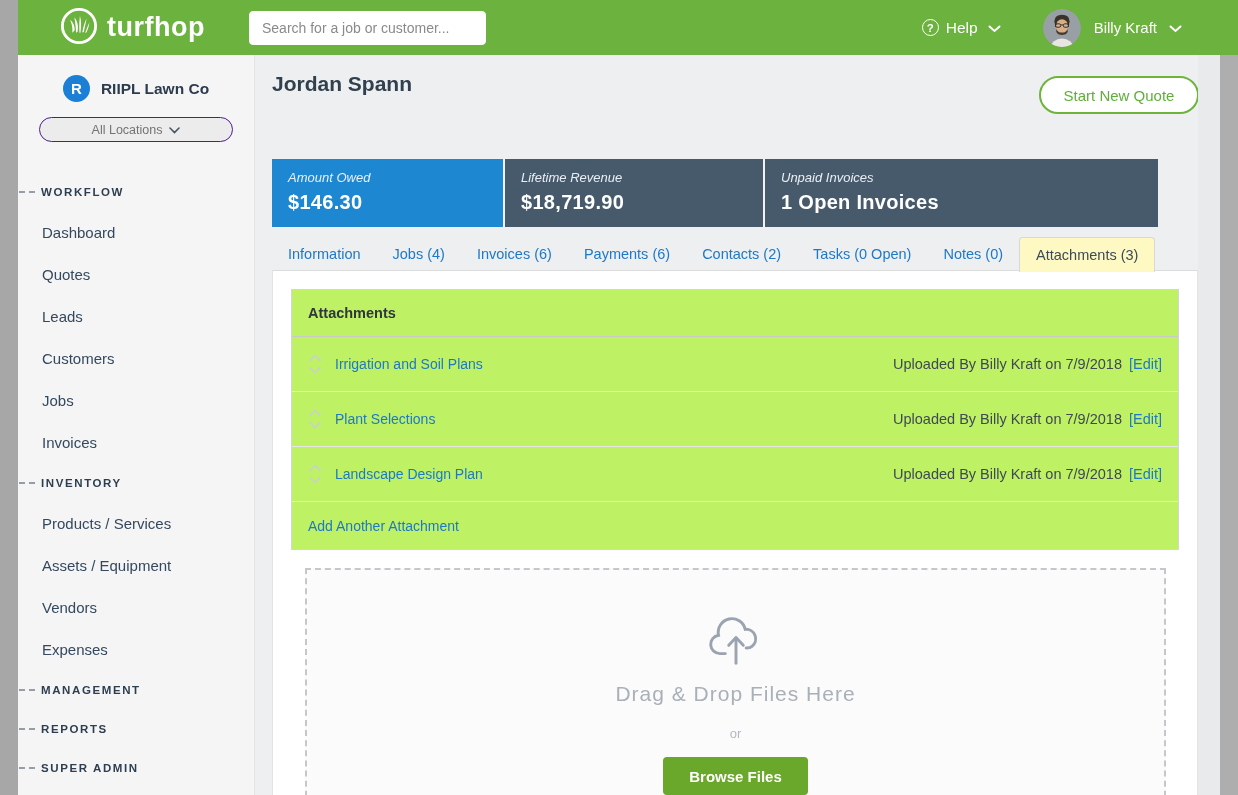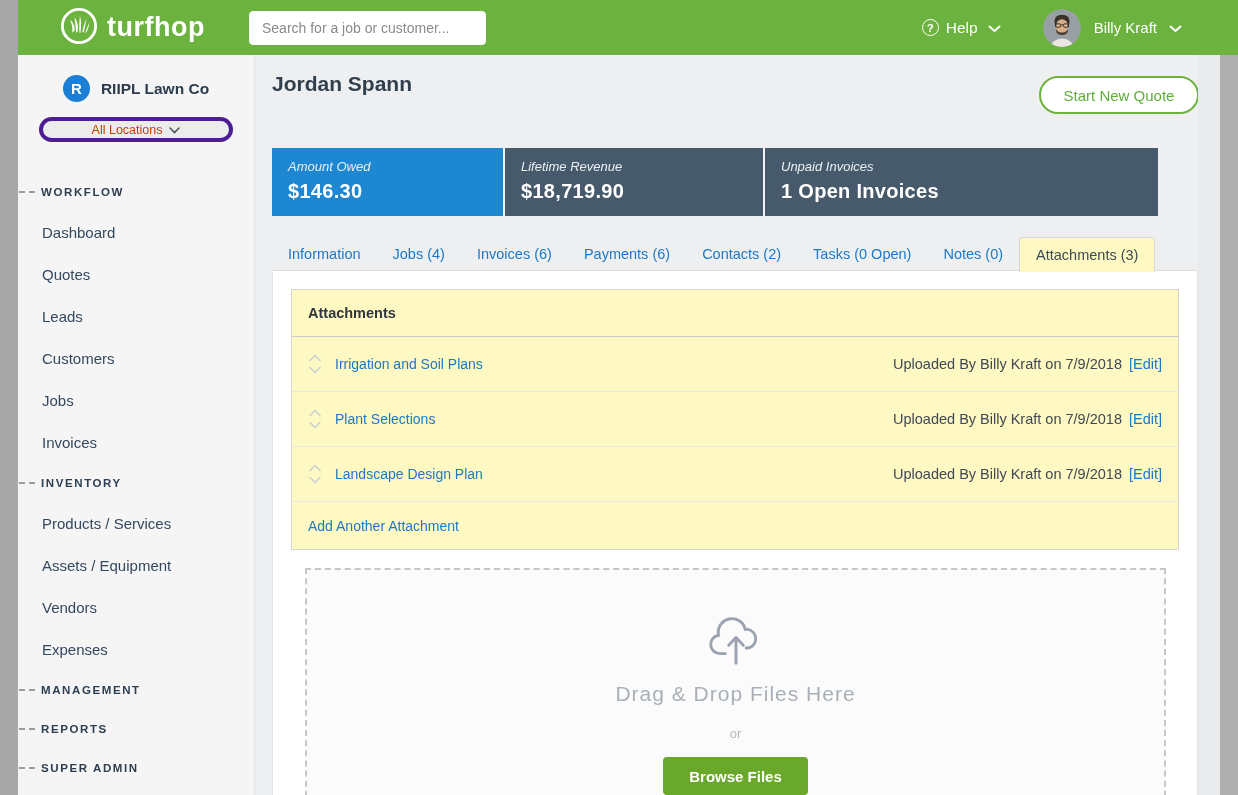--- a/index.html
+++ b/index.html
@@ -35,61 +35,61 @@
   .chev { display:inline-block; }
   .avatar { width:38px; height:38px; border-radius:50%; overflow:hidden; margin-left:42px; cursor:pointer; flex:none; }
   .user-name { color:#fff; font-size:15px; margin:0 12px 0 13px; cursor:pointer; }
 
   
   .sidebar { position:absolute; left:18px; top:55px; width:237px; height:740px; background:#f5f5f6; border-right:1px solid #e4e4e4; z-index:40; }
   .company-row { display:flex; align-items:center; justify-content:center; margin-top:20px; cursor:pointer; }
   .company-logo { width:27px; height:27px; border-radius:50%; background:#1b7fd6; color:#fff; font-size:15px; font-weight:700;
     display:flex; align-items:center; justify-content:center; flex:none; }
   .company-name { color:#2c3c4e; font-size:15.5px; font-weight:700; margin-left:11px; }
-  .location-pill { margin:15px auto 0; width:194px; height:25px; background:#ececec; border:4px solid #4c1d95; border-radius:13px;
-    display:flex; align-items:center; justify-content:center; font-size:12.5px; color:#c2410c; cursor:pointer; }
+  .location-pill { margin:15px auto 0; width:194px; height:25px; background:#ececec; border:1px solid #4c1d95; border-radius:13px;
+    display:flex; align-items:center; justify-content:center; font-size:12.5px; color:#737373; cursor:pointer; }
   .location-pill .chev { margin-left:7px; }
   .side-nav { margin-top:30px; }
   .nav-section { position:relative; height:39px; display:flex; align-items:center; cursor:pointer; }
   .dashes { position:absolute; left:1px; width:16px; border-top:2px dashed #979da5; }
   .nav-section-label { margin-left:23px; font-size:11.5px; font-weight:700; letter-spacing:1.6px; color:#2d3e50; }
   .nav-item { height:42px; display:flex; align-items:center; padding-left:24px; font-size:15px; color:#34495e; cursor:pointer; }
 
   
   .main { position:absolute; left:255px; top:55px; width:983px; height:740px; background:#edeff0; }
   .page-title { position:absolute; left:17px; top:17px; font-size:21px; font-weight:700; color:#32404e; }
   .breadcrumb { position:absolute; left:17px; top:105px; font-size:13px; color:#9aa3ab; display:flex; align-items:center; }
   .crumb { cursor:pointer; }
   .crumb-sep { color:#b5bcc2; margin:0 9px; font-size:12px; }
   .quote-btn { position:absolute; left:784px; top:21px; width:160px; height:38px; background:#fff;
     border:2px solid #6db33c; border-radius:19px; color:#5fae3a; font-size:15px;
     font-family:"Liberation Sans", sans-serif; cursor:pointer; }
 
   
-  .stats { position:absolute; left:17px; top:93px; width:926px; height:68px; display:flex; }
+  .stats { position:absolute; left:17px; top:104px; width:926px; height:68px; display:flex; }
   .stat { background:#475a6b; color:#fff; padding:11px 0 0 16px; }
   .stat + .stat { border-left:2px solid #f0f2f3; }
   .stat.blue { background:#1d87d2; }
   .stat-0 { width:231px; }
   .stat-1 { width:260px; }
   .stat-2 { width:395px; }
   .stat-label { font-size:13px; font-style:italic; color:#e9eff5; }
   .stat-value { font-size:20px; font-weight:700; margin-top:6px; letter-spacing:0.3px; }
 
   
   .tabs { position:absolute; left:17px; top:182px; height:34px; display:flex; align-items:flex-end; z-index:5; }
   .tab { padding:0 16px; line-height:33px; font-size:14.5px; color:#1d78c9; cursor:pointer; white-space:nowrap; }
   .tab.active { background:#fef9c3; border:1px solid #d8d8d8; border-bottom:none; border-radius:4px 4px 0 0;
     color:#3d4a57; line-height:34px; height:35px; margin-bottom:-1px; position:relative; z-index:6; }
 
   
   .content-panel { position:absolute; left:17px; top:215px; width:926px; height:525px; background:#fff;
     border-top:1px solid #dcdcdc; border-left:1px solid #e4e4e4; border-right:1px solid #e4e4e4; overflow:hidden; z-index:4; }
 
-  .attach-panel { margin:18px; border:1px solid #d5d5d5; background:#fef9c3; }
+  .attach-panel { margin:18px; border:1px solid #d5d5d5; background:#bef264; }
   .attach-header { padding:15px 16px; font-size:14.5px; font-weight:700; color:#2f3640; border-bottom:1px solid #c9c9c9; }
   .attach-row { min-height:55px; display:flex; align-items:center; padding:0 16px; border-bottom:1px solid #e7e7e7; }
   .reorder { display:flex; flex-direction:column; gap:4px; margin-right:13px; cursor:pointer; }
   .attach-link { font-size:14px; color:#1d78c9; cursor:pointer; }
   .attach-meta { margin-left:auto; font-size:14.5px; color:#3f4854; }
   .edit-link { font-size:14.5px; color:#1d78c9; margin-left:7px; cursor:pointer; }
   .add-row { height:47px; display:flex; align-items:center; padding:0 16px; }
 
   
   .dropzone { margin:13px 31px 0 32px; border:2px dashed #c6c6cb; background:#fbfbfc; height:330px; text-align:center; }

